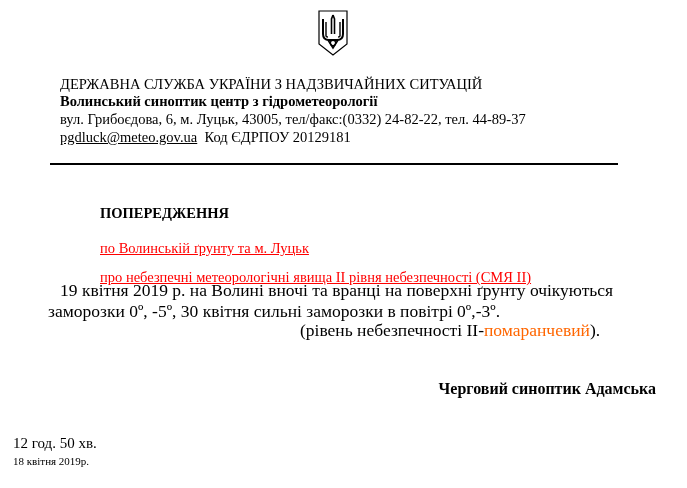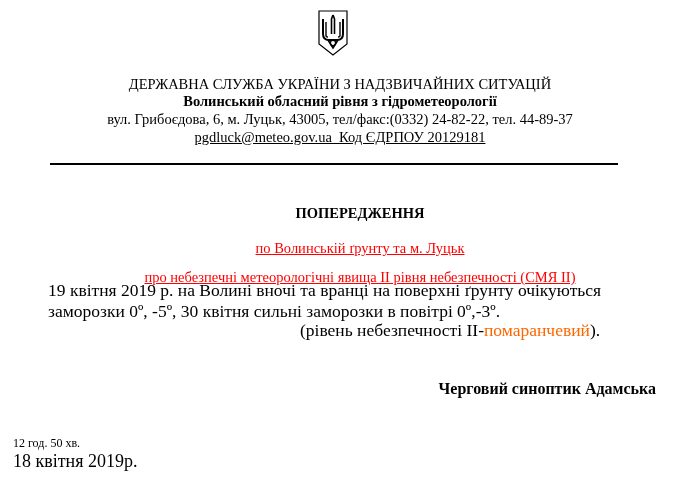--- a/index.html
+++ b/index.html
@@ -1,54 +1,54 @@
 <!DOCTYPE html>
 <html><head>
 <meta charset="utf-8">
 <style>
   html, body { margin: 0; padding: 0; background: #ffffff; }
   body { width: 687px; height: 488px; position: relative; overflow: hidden;
          font-family: "Liberation Serif", "DejaVu Serif", serif; color: #000; }
   .abs { position: absolute; }
   .emblem { left: 318px; top: 10px; width: 30px; height: 46px; }
-  .center { text-align: center; }
+  .center { }
   .hdr { left: 60px; width: 560px; font-size: 14.5px; line-height: 17px; white-space: nowrap; }
   .hdr1 { top: 76px; }
   .hdr2 { top: 93px; font-weight: bold; }
   .hdr3 { top: 111px; }
-  .hdr4 { top: 129px; text-decoration: underline; }
+  .hdr4 { top: 129px; }
   .email { text-decoration: underline; }
   .rule { left: 50px; top: 163px; width: 568px; height: 2px; background: #000; }
   .warn-title { left: 100px; width: 520px; top: 205px; color: #000000; font-weight: bold; font-size: 14.5px; line-height: 17px; }
   .warn-sub { left: 100px; width: 520px; color: #ff0000; text-decoration: underline; font-size: 14.5px; line-height: 17px; }
   .ws1 { top: 222px; margin-top: 47px; }
   .ws2 { top: 240px; }
   .body-text { left: 48px; font-size: 17.5px; line-height: 21px; white-space: nowrap; }
-  .bt1 { top: 280px; }
+  .bt1 { top: 280px; margin-left: 12px; }
   .bt2 { top: 301px; }
   .bt3 { top: 320px; left: 300px; font-weight: normal; }
   .orange { color: #ff6600; }
   .signature { top: 380px; right: 31px; font-weight: bold; font-size: 16px; white-space: nowrap; }
-  .time { left: 13px; top: 434px; font-size: 12px; line-height: 18px; }
-  .date { left: 13px; top: 452px; font-size: 18px; line-height: 18px; }
+  .time { left: 13px; top: 434px; font-size: 15px; line-height: 18px; }
+  .date { left: 13px; top: 452px; font-size: 11px; line-height: 18px; }
 </style>
 </head>
 <body>
 
 <svg class="abs emblem" viewBox="0 0 30 46" xmlns="http://www.w3.org/2000/svg">
   <path d="M1 1 H29 V34 L15 45 L1 34 Z" fill="#fff" stroke="#000" stroke-width="1.2"></path>
   <path d="M15 5 L13.5 9 V24 M15 5 L16.5 9 V24" fill="none" stroke="#000" stroke-width="1.6"></path>
   <path d="M5 9 V24 Q5 30 11 30 H19 Q25 30 25 24 V9" fill="none" stroke="#000" stroke-width="2"></path>
   <path d="M8 12 V26 Q8 27 10 27 M22 12 V26 Q22 27 20 27" fill="none" stroke="#000" stroke-width="1.4"></path>
   <path d="M10 30 L15 38 L20 30" fill="none" stroke="#000" stroke-width="1.6"></path>
   <circle cx="15" cy="33" r="2.6" fill="none" stroke="#000" stroke-width="1.2"></circle>
 </svg>
 
 <div class="abs hdr hdr1 center">ДЕРЖАВНА СЛУЖБА УКРАЇНИ З НАДЗВИЧАЙНИХ СИТУАЦІЙ</div>
-<div class="abs hdr hdr2 center">Волинський   обласний рівня з гідрометеорології</div>
+<div class="abs hdr hdr2 center">Волинський   синоптик центр з гідрометеорології</div>
 <div class="abs hdr hdr3 center">вул. Грибоєдова, 6, м. Луцьк, 43005, тел/факс:(0332) 24-82-22, тел. 44-89-37</div>
 <div class="abs hdr hdr4 center">
   <span class="email">pgdluck@meteo.gov.ua</span>&nbsp;&nbsp;<span>Код ЄДРПОУ 20129181</span>
 </div>
 
 <div class="abs rule"></div>
 
 <div class="abs warn-title center">ПОПЕРЕДЖЕННЯ</div>
 <div class="abs warn-sub ws1 center">про небезпечні метеорологічні явища ІІ рівня небезпечності (СМЯ ІІ)</div>
 <div class="abs warn-sub ws2 center">по Волинській ґрунту та м. Луцьк</div>

